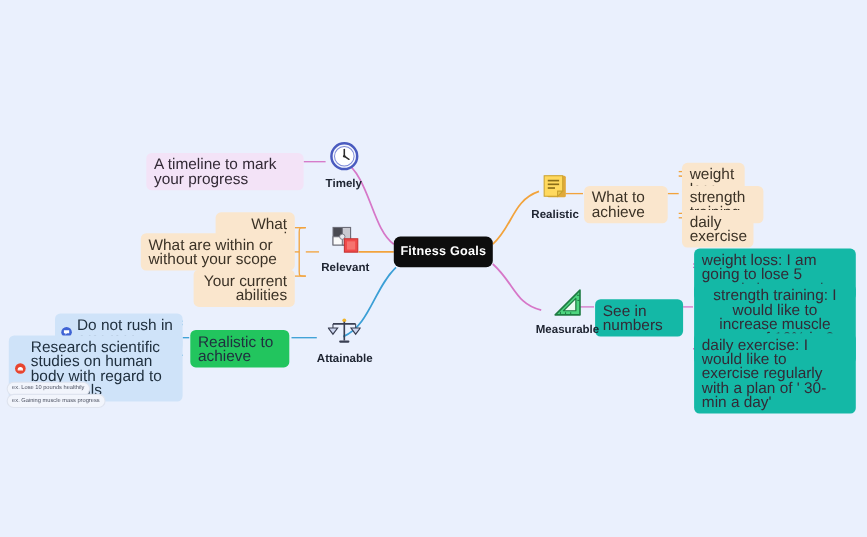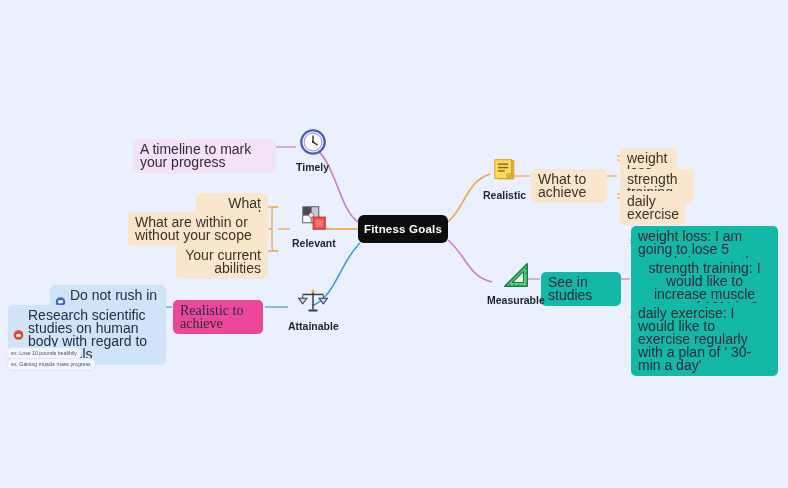--- a/index.html
+++ b/index.html
@@ -59,21 +59,21 @@
     font-size: 14px;
     line-height: 13px;
     padding: 4px 7px;
     z-index: 4;
     color: #2b2b2b;
   }
   .chip.orange { background: #fae6cd; color: #3b3226; }
   .chip.purple { background: #f3e3f7; color: #332a36; }
   .chip.purple2 { background: #14b8a6; color: #332a36; }
   .chip.blue  { background: #cfe3f9; color: #20303f; }
-  .chip.bluelite { background: #ec4899; color: #20303f; font-family: Liberation Serif, serif; }
+  .chip.bluelite { background: #22c55e; color: #20303f; }
 
   .chip.withicon { padding-left: 20px; }
   .chip .mini {
     position: absolute;
     left: 5px; top: 50%;
     transform: translateY(-50%);
     width: 11px; height: 11px;
   }
   .chip.multi .mini { top: 50%; }
 
@@ -255,21 +255,21 @@
       <line x1="9" y1="28" x2="9" y2="25" stroke="#1f7c43" stroke-width="1"></line>
       <line x1="14" y1="28" x2="14" y2="25.5" stroke="#1f7c43" stroke-width="1"></line>
       <line x1="19" y1="28" x2="19" y2="25.5" stroke="#1f7c43" stroke-width="1"></line>
       <line x1="28" y1="9" x2="25" y2="9" stroke="#1f7c43" stroke-width="1"></line>
       <line x1="28" y1="14" x2="25.5" y2="14" stroke="#1f7c43" stroke-width="1"></line>
     </svg>
     <span class="blabel">Measurable</span>
   </div>
 
   <div class="chip purple2" style="left:541px; top:272px; width:80px;">
-    <span>See in studies</span>
+    <span>See in numbers</span>
   </div>
 
   <div class="chip purple2" style="left:631px; top:226px; width:147px;">
     <span>weight loss: I am going to lose 5 pounds in a month</span>
   </div>
   <div class="chip purple2" style="left:631px; top:258px; width:147px;text-align:center;">
     <span>strength training: I would like to increase muscle mass of 10% in 2 months</span>
   </div>
   <div class="chip purple2" style="left:631px; top:303px; width:147px;">
     <span>daily exercise: I would like to exercise regularly with a plan of ' 30-min a day'</span>

